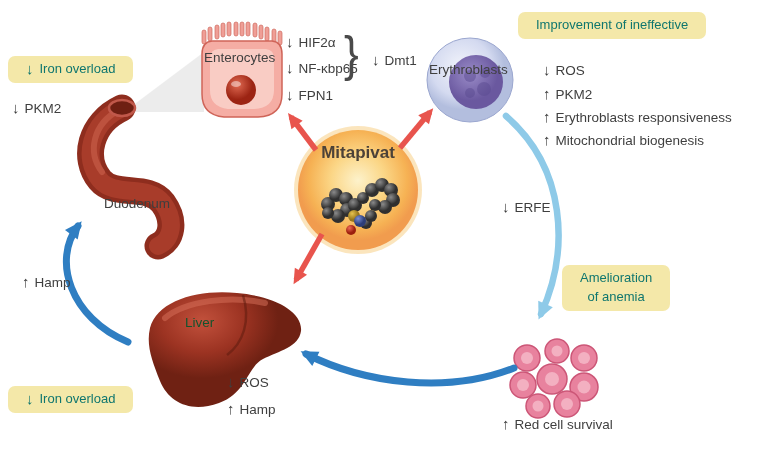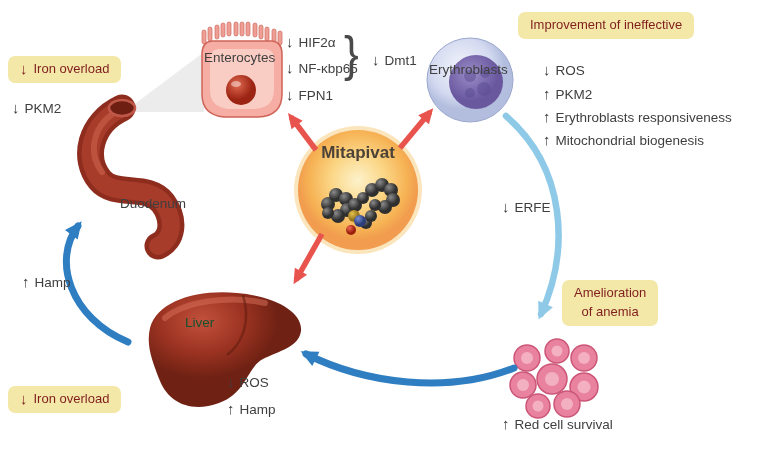--- a/index.html
+++ b/index.html
@@ -2,21 +2,21 @@
 <html><head>
 <meta charset="utf-8">
 <style>
   html,body{margin:0;padding:0}
   body{font-family:"Liberation Sans",sans-serif;background:#fff}
   #canvas{position:relative;width:765px;height:466px;background:#ffffff;overflow:hidden}
   svg{position:absolute;overflow:visible}
   .label{position:absolute;font-size:13.5px;color:#3f3f3f;white-space:nowrap;z-index:6}
   .effect{position:absolute;display:flex;align-items:center;gap:5px;font-size:13.5px;color:#3f3f3f;white-space:nowrap;z-index:6}
   .glyph{font-size:15px;line-height:1.1}
-  .badge{position:absolute;background:#f4e8a9;border-radius:7px;padding:4px 12px;font-size:13px;color:#7f1d1d;text-align:center;line-height:1.45;z-index:6}
+  .badge{position:absolute;background:#f4e8a9;border-radius:7px;padding:4px 18px;font-size:13px;color:#0f766e;text-align:center;line-height:1.45;z-index:6}
   .badge .row{display:flex;gap:6px;align-items:center;justify-content:center;white-space:nowrap}
   .brace{position:absolute;font-size:44px;color:#4a4a4a;line-height:1;transform:scaleY(1.12);transform-origin:top left;z-index:6}
   .center-text{position:absolute;text-align:center;z-index:6;color:#4c4238;font-size:17px;line-height:1.3;font-weight:bold}
   .white{color:#14532d}
 </style>
 </head>
 <body>
 
 <div id="canvas">
 
@@ -205,33 +205,33 @@
     <div class="row">
       <span class="glyph">↓</span>
       <span>Iron overload</span>
     </div>
   </div>
 
   <div class="badge" style="left:518px;top:12px">
     <div>Improvement of ineffective</div>
   </div>
 
-  <div class="badge" style="left:562px;top:280px">
+  <div class="badge" style="left:562px;top:265px">
     <div>Amelioration</div>
     <div>of anemia</div>
   </div>
 
   <div class="badge" style="left:8px;top:386px">
     <div class="row">
       <span class="glyph">↓</span>
       <span>Iron overload</span>
     </div>
   </div>
 
-  <div class="label" style="left:120px;top:196px">Duodenum</div>
+  <div class="label" style="left:104px;top:196px">Duodenum</div>
   <div class="label" style="left:204px;top:50px">Enterocytes</div>
   <div class="label" style="left:429px;top:62px">Erythroblasts</div>
   <div class="label white" style="left:185px;top:315px">Liver</div>
 
   <div class="center-text" style="left:292px;top:142px;width:132px">
     <div>Mitapivat</div>
   </div>
 
   <div class="effect" style="left:12px;top:100px">
     <span class="glyph">↓</span>

